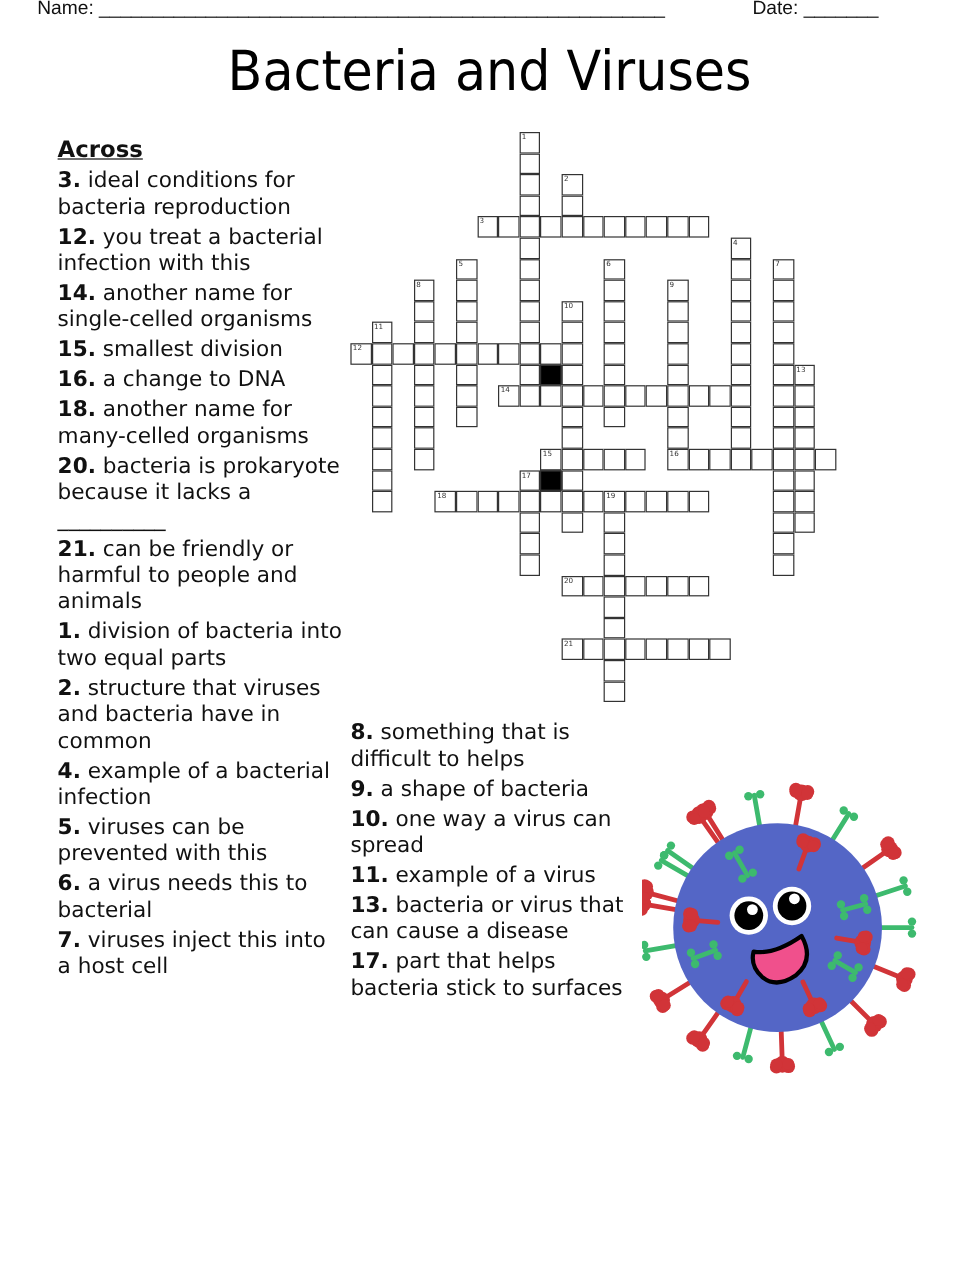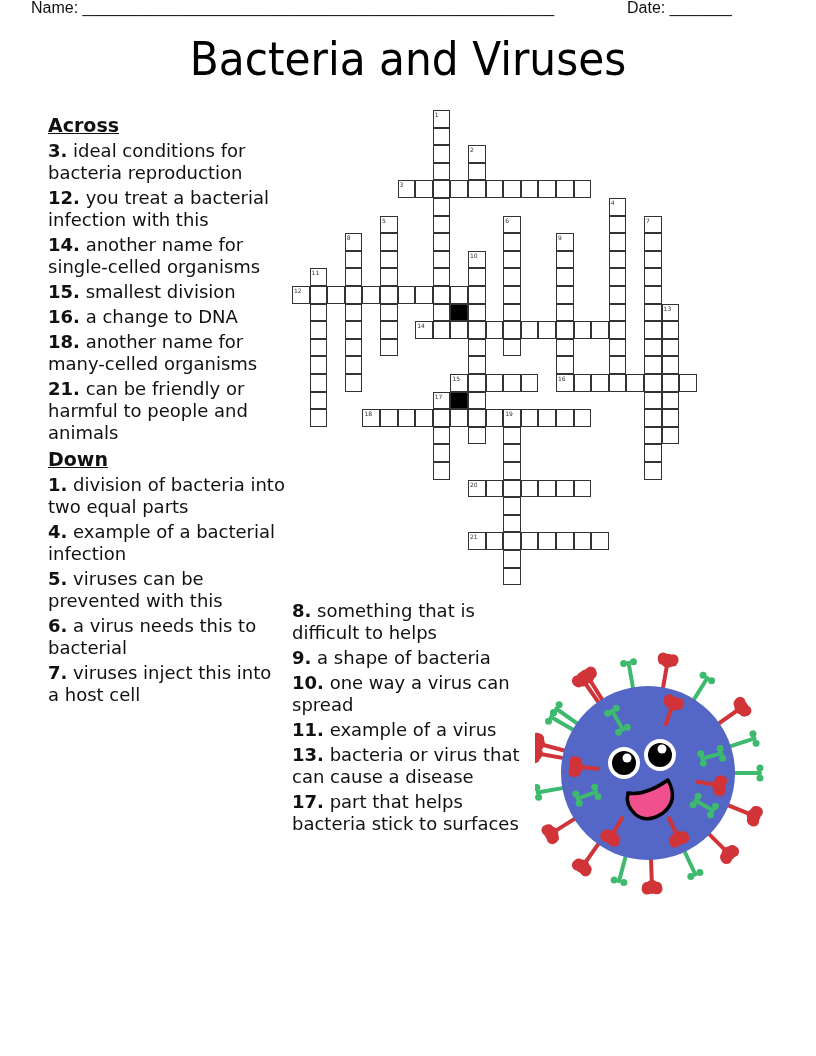--- a/index.html
+++ b/index.html
@@ -30,25 +30,26 @@
 
 <div class="col" style="left:48px; top:113px; width:240px;">
   <div class="sec">Across</div>
   <div id="across-list">
       <div class="clue"><b>3.</b> <span>ideal conditions for bacteria reproduction</span></div>
       <div class="clue"><b>12.</b> <span>you treat a bacterial infection with this</span></div>
       <div class="clue"><b>14.</b> <span>another name for single-celled organisms</span></div>
       <div class="clue"><b>15.</b> <span>smallest division</span></div>
       <div class="clue"><b>16.</b> <span>a change to DNA</span></div>
       <div class="clue"><b>18.</b> <span>another name for many-celled organisms</span></div>
+      <div class="clue"><b>20.</b> <span>bacteria is prokaryote because it lacks a __________</span></div>
       <div class="clue"><b>21.</b> <span>can be friendly or harmful to people and animals</span></div>
     </div>
-  <div class="sec" style="margin-top:0px;">Down</div>
   <div id="down1-list">
       <div class="clue"><b>1.</b> <span>division of bacteria into two equal parts</span></div>
+      <div class="clue"><b>2.</b> <span>structure that viruses and bacteria have in common</span></div>
       <div class="clue"><b>4.</b> <span>example of a bacterial infection</span></div>
       <div class="clue"><b>5.</b> <span>viruses can be prevented with this</span></div>
       <div class="clue"><b>6.</b> <span>a virus needs this to bacterial</span></div>
       <div class="clue"><b>7.</b> <span>viruses inject this into a host cell</span></div>
     </div>
 </div>
 
 <div class="col" style="left:292px; top:597px; width:230px;">
   <div id="down2-list">
       <div class="clue"><b>8.</b> <span>something that is difficult to helps</span></div>

